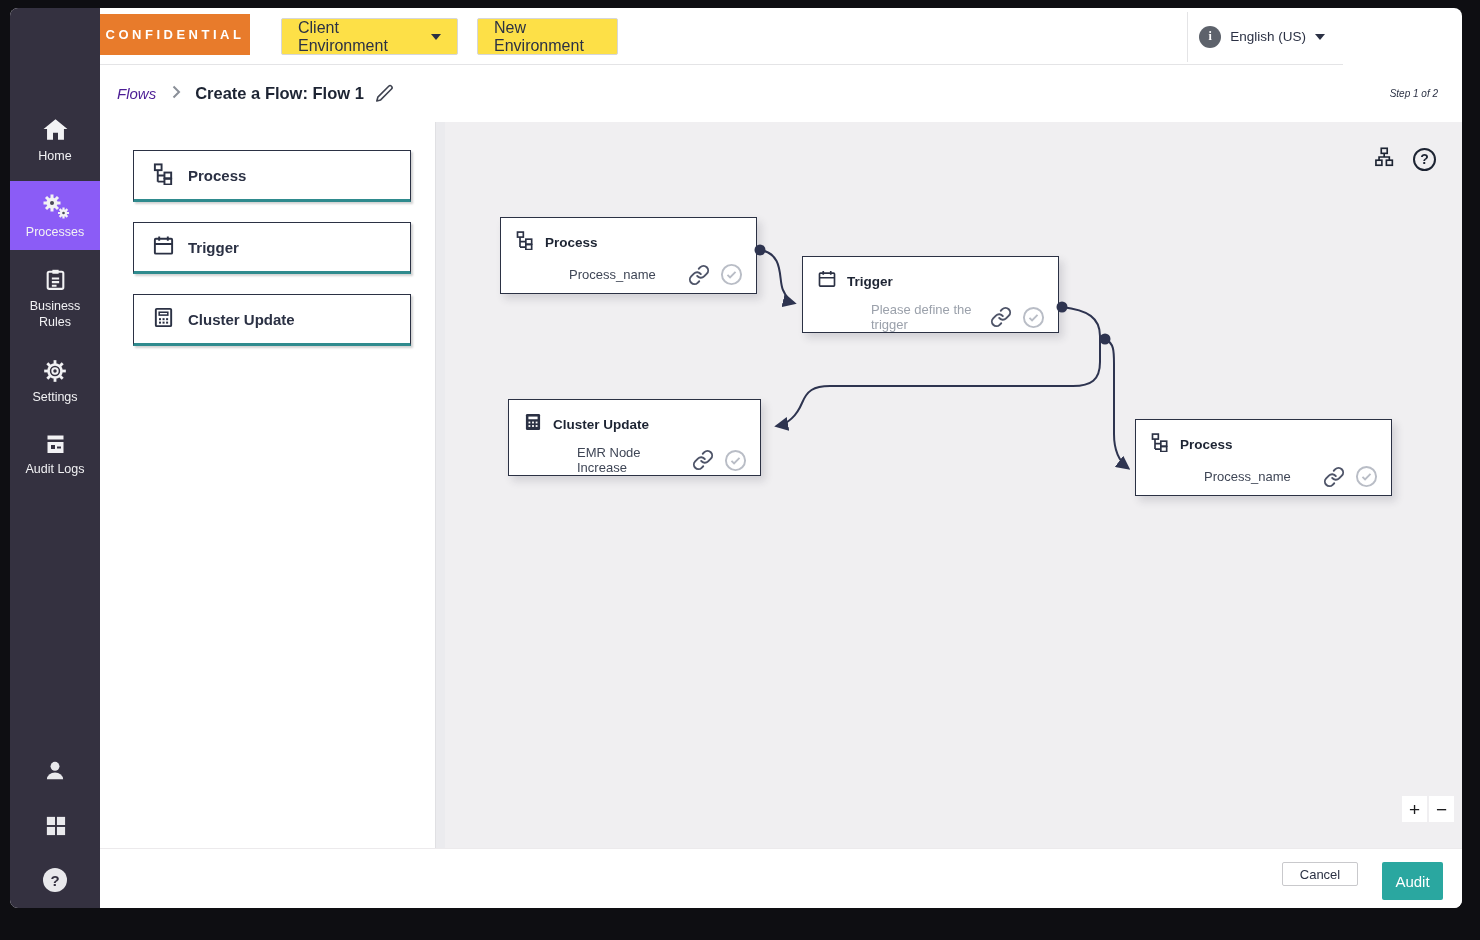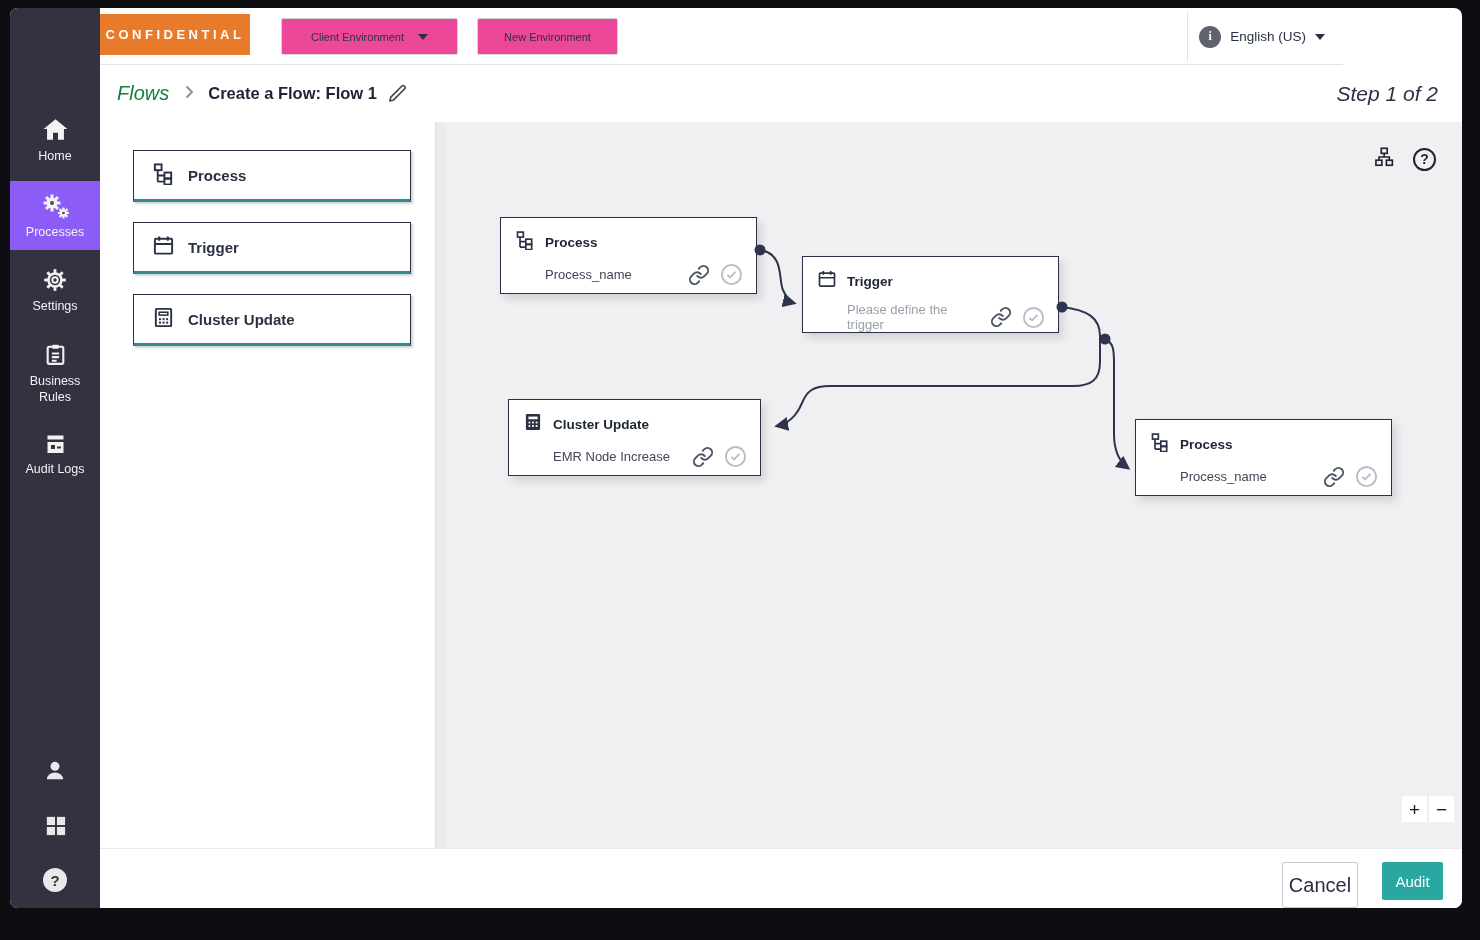--- a/index.html
+++ b/index.html
@@ -14,69 +14,69 @@
   .side-item.active { background:#8b5cf6; }
   .side-item svg { display:block; }
   .side-bottom { position:absolute; bottom:16px; left:0; width:100%; display:flex; flex-direction:column; align-items:center; gap:27px; }
   .help-bubble { width:24px; height:24px; border-radius:50%; background:#e9e9ec; color:#343140; font-size:15px; font-weight:700;
                  display:flex; align-items:center; justify-content:center; cursor:pointer; }
 
   
   .topbar { position:absolute; left:90px; top:0; width:1243px; height:57px; background:#fff; border-bottom:1px solid #e4e4e6; z-index:5; }
   .badge { position:absolute; left:0; top:6px; width:150px; height:41px; background:#e87b2b; color:#fff;
            font-size:13px; font-weight:700; letter-spacing:3.5px; display:flex; align-items:center; justify-content:center; }
-  .tb-btn { position:absolute; top:10px; height:37px; background:#ec4899; border:1px solid #d6d6d9; border-radius:2px;
-            font-size:11px; color:#2b3144; display:flex; align-items:center; justify-content:center; gap:14px; cursor:pointer;
+  .tb-btn { position:absolute; top:10px; height:37px; background:#fde047; border:1px solid #d6d6d9; border-radius:2px;
+            font-size:16px; color:#2b3144; display:flex; align-items:center; justify-content:center; gap:14px; cursor:pointer;
             font-family:"Liberation Sans", sans-serif; padding:0 16px; }
   .tb-btn.env { left:181px; width:177px; }
   .tb-btn.newenv { left:377px; width:141px; }
   .caret { width:0; height:0; border-left:5.5px solid transparent; border-right:5.5px solid transparent; border-top:6.5px solid #2b3144; }
   .lang-divider { position:absolute; right:155px; top:4px; height:50px; width:1px; background:#e4e4e6; }
   .lang { position:absolute; right:18px; top:0; height:57px; display:flex; align-items:center; gap:9px; cursor:pointer; }
   .info-circle { width:22px; height:22px; border-radius:50%; background:#5d626b; color:#fff; font-size:12px; font-weight:700;
                  font-family:"Liberation Serif", serif; display:flex; align-items:center; justify-content:center; }
   .lang-label { font-size:13.5px; color:#2b3144; }
 
   
   .crumbrow { position:absolute; left:90px; top:57px; width:1362px; height:57px; background:#fff; display:flex; align-items:center; z-index:4; }
-  .crumb-flows { margin-left:17px; color:#15803d; font-style:italic; font-size:20px; cursor:pointer; }
+  .crumb-flows { margin-left:17px; color:#4c1d95; font-style:italic; font-size:15px; cursor:pointer; }
   .crumb-chev { margin:0 14px 0 16px; }
   .crumb-title { font-size:16.5px; font-weight:700; color:#1d2433; }
   .pencil { margin-left:10px; cursor:pointer; display:flex; }
-  .step { margin-left:auto; margin-right:24px; font-style:italic; font-size:21px; color:#2b3144; }
+  .step { margin-left:auto; margin-right:24px; font-style:italic; font-size:10px; color:#2b3144; }
 
   
   .palette { position:absolute; left:90px; top:114px; width:335px; height:726px; background:#fff; z-index:3; }
   .gutter { position:absolute; left:425px; top:114px; width:10px; height:726px; background:#ebebee; border-left:1px solid #e0e0e3; z-index:3; }
   .pal-item { position:absolute; left:33px; width:278px; height:52px; background:#fff; border:1px solid #2b3144; border-bottom:3px solid #2f8b8e;
               box-shadow:2px 2px 2px rgba(0,0,0,.18); display:flex; align-items:center; gap:13px; padding-left:18px;
               color:#2b3144; cursor:grab; }
   .pal-label { font-size:15px; font-weight:700; color:#2b3144; }
 
   
   .canvas { position:absolute; left:435px; top:114px; width:1017px; height:726px; background:#f0eff1; overflow:hidden; }
   .edges { position:absolute; left:0; top:0; pointer-events:none; z-index:6; }
   .node { position:absolute; background:#fff; border:1px solid #2b3144; box-shadow:4px 5px 8px rgba(40,40,60,.15); z-index:4; cursor:pointer; }
   .node-head { display:flex; align-items:center; gap:10px; padding:12px 14px 0; color:#2b3144; }
   .node-title { font-size:13.5px; font-weight:700; color:#1d2433; }
-  .node-body { display:flex; align-items:center; gap:10px; padding:9px 13px 0 44px; }
+  .node-body { display:flex; align-items:center; gap:10px; padding:9px 13px 0 44px;margin-left:24px; }
   .node-name { flex:1; font-size:13px; color:#3f4656; }
   .node-name.placeholder { color:#9ba1ab; }
   .n-icon { display:flex; cursor:pointer; }
   .corner-tools { position:absolute; right:26px; top:24px; display:flex; align-items:center; gap:18px; z-index:7; }
   .canvas-help { width:23px; height:23px; border-radius:50%; border:2px solid #1d2433; color:#1d2433; font-weight:700; font-size:14px;
                  display:flex; align-items:center; justify-content:center; cursor:pointer; }
   .zoomers { position:absolute; right:8px; bottom:26px; display:flex; gap:2px; z-index:7; }
   .zoom-btn { width:25px; height:26px; background:#fff; border:none; font-size:19px; color:#1d1d1f; line-height:1;
               display:flex; align-items:center; justify-content:center; cursor:pointer; font-family:"Liberation Sans", sans-serif; }
 
   
   .footer { position:absolute; left:90px; bottom:0; width:1362px; height:60px; background:#fff; border-top:1px solid #eceaec; z-index:5; }
-  .btn-cancel { position:absolute; right:104px; top:13px; width:76px; height:46px; background:#fff; border:1px solid #c9c9cc; border-radius:2px;
-                font-size:20px; color:#2b3144; cursor:pointer; font-family:"Liberation Sans", sans-serif; }
+  .btn-cancel { position:absolute; right:104px; top:13px; width:76px; height:24px; background:#fff; border:1px solid #c9c9cc; border-radius:2px;
+                font-size:13px; color:#2b3144; cursor:pointer; font-family:"Liberation Sans", sans-serif; }
   .btn-next { position:absolute; right:19px; top:13px; width:61px; height:38px; background:#2aa7a0; border:none; border-radius:2px;
               font-size:15px; color:#fff; cursor:pointer; font-family:"Liberation Sans", sans-serif; }
 </style>
 </head>
 <body>
 
 <div class="window">
 
   <div class="sidebar">
     <div class="side-nav">
@@ -118,47 +118,47 @@
             <circle cx="23.5" cy="21" r="3.6" fill="#f2f2f4"></circle>
               <circle cx="23.5" cy="21" r="1.3" fill="#4a4956"></circle>
           </svg>
         </span>
         <span>Processes</span>
       </div>
 
 
       <div class="side-item">
         <span>
+          <svg width="25" height="26" viewBox="0 0 24 24" fill="none" stroke="#f2f2f4" stroke-width="2">
+            <rect x="4.5" y="4" width="15" height="16.5" rx="1.5"></rect>
+            <rect x="9" y="2.2" width="6" height="3.8" fill="#f2f2f4" stroke="none"></rect>
+            <path d="M8.5 10.5 h7 M8.5 14 h7 M8.5 17.5 h4.5"></path>
+          </svg>
+        </span>
+        <span style="width:72px">Business Rules</span>
+      </div>
+
+      <div class="side-item">
+        <span>
           <svg width="26" height="26" viewBox="0 0 24 24">
             <g stroke="#f2f2f4" stroke-width="2.6">
               <line x1="12" y1="2" x2="12" y2="5.5"></line>
                 <line x1="12" y1="18.5" x2="12" y2="22"></line>
               <line x1="2" y1="12" x2="5.5" y2="12"></line>
                 <line x1="18.5" y1="12" x2="22" y2="12"></line>
               <line x1="4.9" y1="4.9" x2="7.4" y2="7.4"></line>
                 <line x1="16.6" y1="16.6" x2="19.1" y2="19.1"></line>
               <line x1="19.1" y1="4.9" x2="16.6" y2="7.4"></line>
                 <line x1="7.4" y1="16.6" x2="4.9" y2="19.1"></line>
             </g>
             <circle cx="12" cy="12" r="6" fill="none" stroke="#f2f2f4" stroke-width="2.4"></circle>
             <circle cx="12" cy="12" r="2.5" fill="none" stroke="#f2f2f4" stroke-width="1.8"></circle>
           </svg>
         </span>
         <span>Settings</span>
-      </div>
-
-      <div class="side-item">
-        <span>
-          <svg width="25" height="26" viewBox="0 0 24 24" fill="none" stroke="#f2f2f4" stroke-width="2">
-            <rect x="4.5" y="4" width="15" height="16.5" rx="1.5"></rect>
-            <rect x="9" y="2.2" width="6" height="3.8" fill="#f2f2f4" stroke="none"></rect>
-            <path d="M8.5 10.5 h7 M8.5 14 h7 M8.5 17.5 h4.5"></path>
-          </svg>
-        </span>
-        <span style="width:72px">Business Rules</span>
       </div>
 
       <div class="side-item">
         <span>
           <svg width="25" height="24" viewBox="0 0 24 24" fill="#f2f2f4">
             <rect x="4" y="3.5" width="16" height="4"></rect>
             <path fill-rule="evenodd" d="M4 10 H20 V21 H4 Z M7.5 13 H11.5 V17 H7.5 Z M13.5 14.5 H17.5 V16.5 H13.5 Z"></path>
           </svg>
         </span>
         <span>Audit Logs</span>

